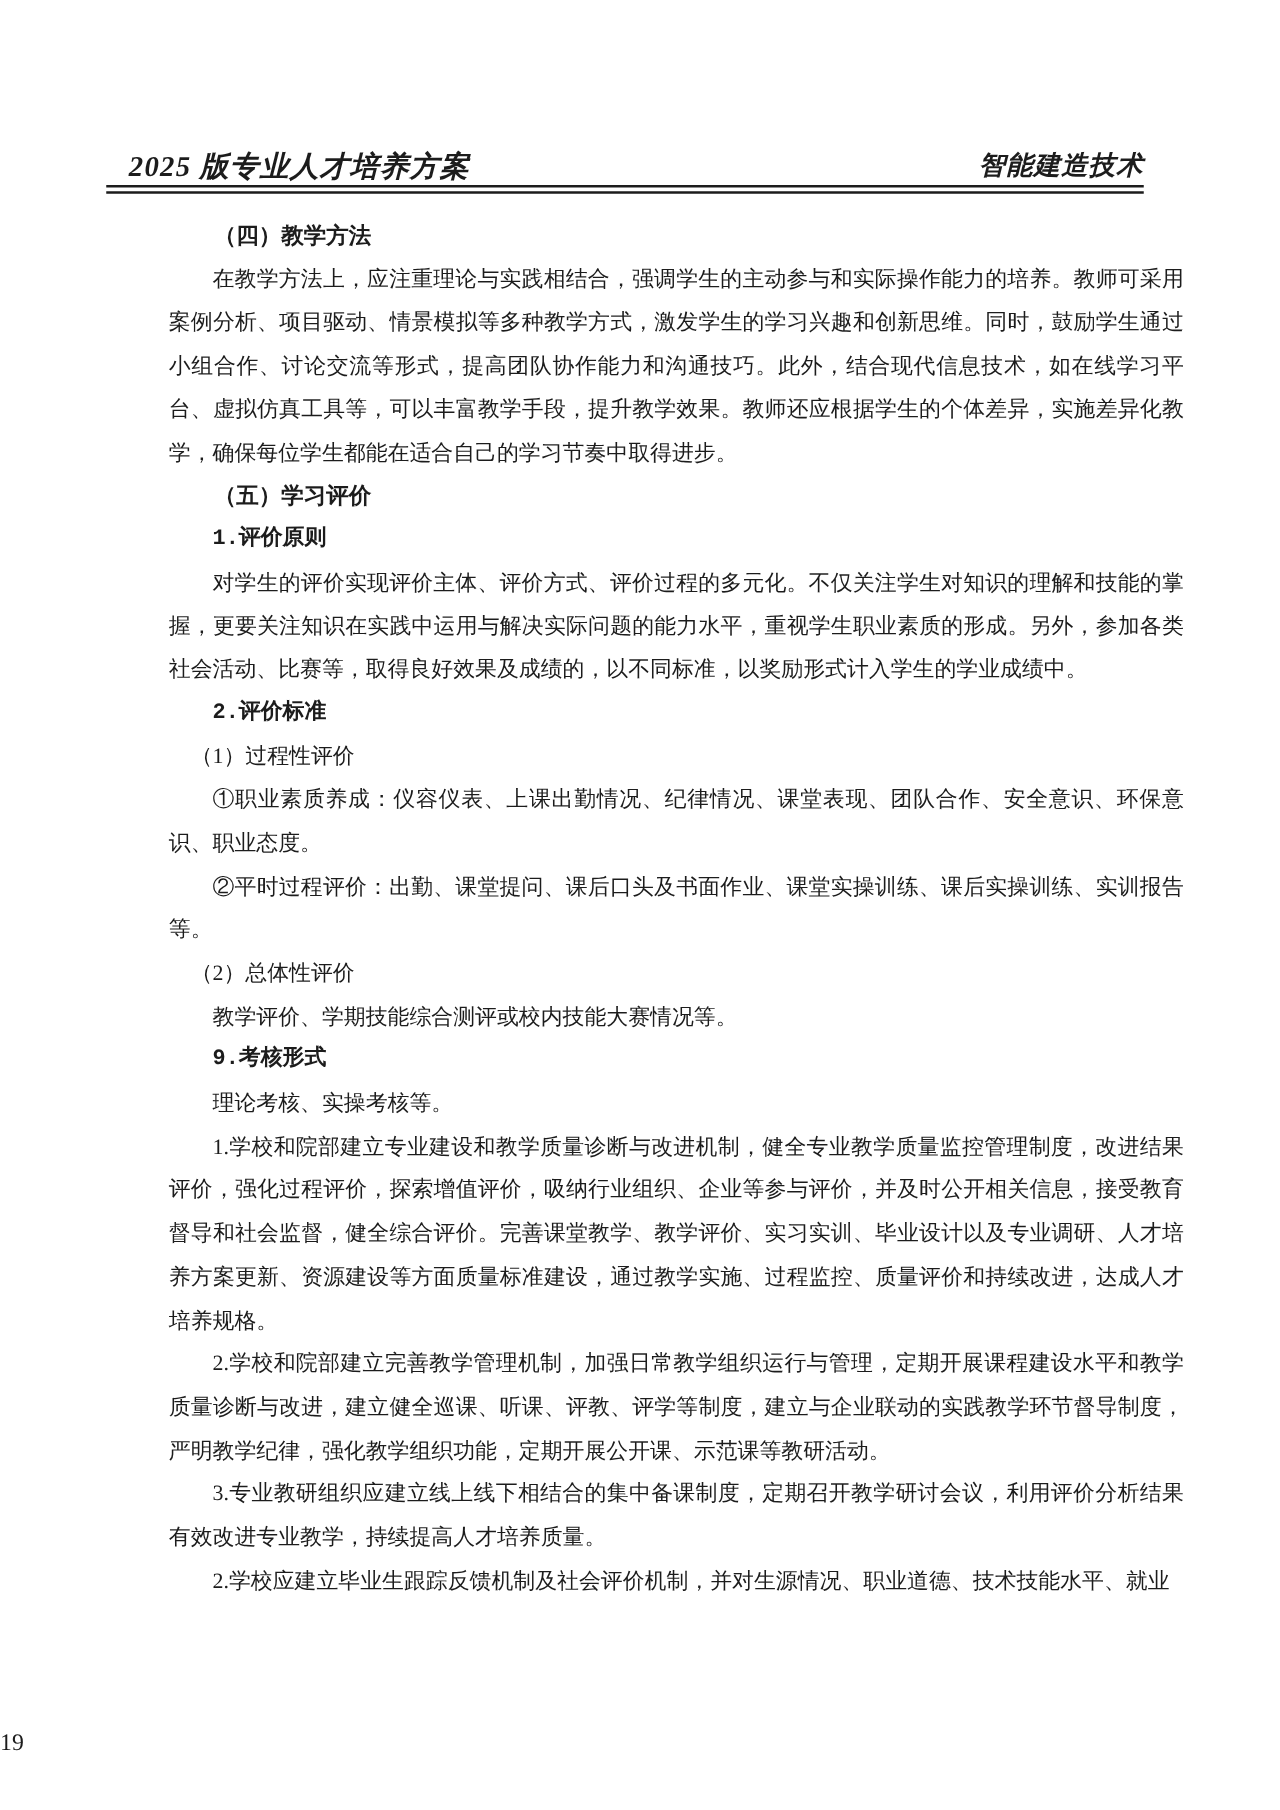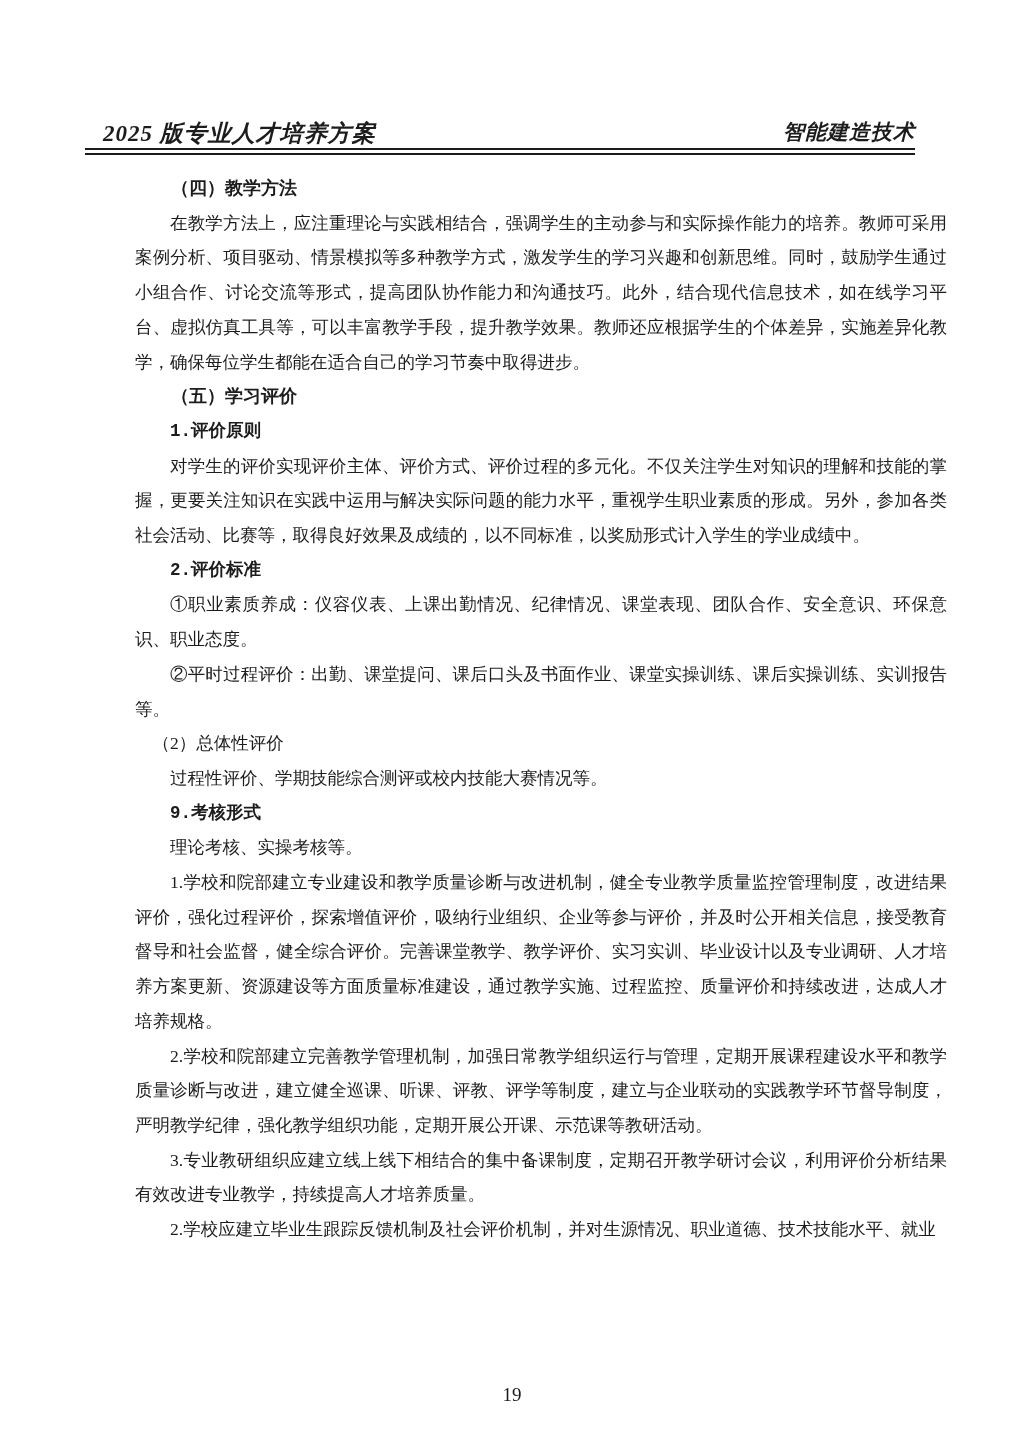--- a/index.html
+++ b/index.html
@@ -69,21 +69,21 @@
   .p-clip {
     max-height: 35px;   
     overflow: hidden;
   }
   
   .footer {
     position: absolute;
     left: 0;
     right: 0;
     top: 1384px;
-    text-align: center;
+    text-align: left;
     font-size: 19px;
   }
 </style>
 </head>
 <body>
 
 <div class="page">
 
   <div class="header">
     <span class="h-left">2025 版专业人才培养方案</span>
@@ -91,24 +91,25 @@
   </div>
   <div class="header-rule"></div>
 
   <div class="content">
     <p class="h2">（四）教学方法</p>
     <p class="p">在教学方法上，应注重理论与实践相结合，强调学生的主动参与和实际操作能力的培养。教师可采用案例分析、项目驱动、情景模拟等多种教学方式，激发学生的学习兴趣和创新思维。同时，鼓励学生通过小组合作、讨论交流等形式，提高团队协作能力和沟通技巧。此外，结合现代信息技术，如在线学习平台、虚拟仿真工具等，可以丰富教学手段，提升教学效果。教师还应根据学生的个体差异，实施差异化教学，确保每位学生都能在适合自己的学习节奏中取得进步。</p>
     <p class="h2">（五）学习评价</p>
     <p class="h3">1.评价原则</p>
     <p class="p">对学生的评价实现评价主体、评价方式、评价过程的多元化。不仅关注学生对知识的理解和技能的掌握，更要关注知识在实践中运用与解决实际问题的能力水平，重视学生职业素质的形成。另外，参加各类社会活动、比赛等，取得良好效果及成绩的，以不同标准，以奖励形式计入学生的学业成绩中。</p>
     <p class="h3">2.评价标准</p>
+    <p class="item">（1）过程性评价</p>
     <p class="p">①职业素质养成：仪容仪表、上课出勤情况、纪律情况、课堂表现、团队合作、安全意识、环保意识、职业态度。</p>
     <p class="p">②平时过程评价：出勤、课堂提问、课后口头及书面作业、课堂实操训练、课后实操训练、实训报告等。</p>
     <p class="item">（2）总体性评价</p>
-    <p class="p">过程性评价、学期技能综合测评或校内技能大赛情况等。</p>
+    <p class="p">教学评价、学期技能综合测评或校内技能大赛情况等。</p>
     <p class="h3">9.考核形式</p>
     <p class="p">理论考核、实操考核等。</p>
     <p class="p">1.学校和院部建立专业建设和教学质量诊断与改进机制，健全专业教学质量监控管理制度，改进结果评价，强化过程评价，探索增值评价，吸纳行业组织、企业等参与评价，并及时公开相关信息，接受教育督导和社会监督，健全综合评价。完善课堂教学、教学评价、实习实训、毕业设计以及专业调研、人才培养方案更新、资源建设等方面质量标准建设，通过教学实施、过程监控、质量评价和持续改进，达成人才培养规格。</p>
     <p class="p">2.学校和院部建立完善教学管理机制，加强日常教学组织运行与管理，定期开展课程建设水平和教学质量诊断与改进，建立健全巡课、听课、评教、评学等制度，建立与企业联动的实践教学环节督导制度，严明教学纪律，强化教学组织功能，定期开展公开课、示范课等教研活动。</p>
     <p class="p">3.专业教研组织应建立线上线下相结合的集中备课制度，定期召开教学研讨会议，利用评价分析结果有效改进专业教学，持续提高人才培养质量。</p>
     <p class="p p-clip">2.学校应建立毕业生跟踪反馈机制及社会评价机制，并对生源情况、职业道德、技术技能水平、就业</p>
   </div>
 
   <div class="footer">
     <span>19</span>

